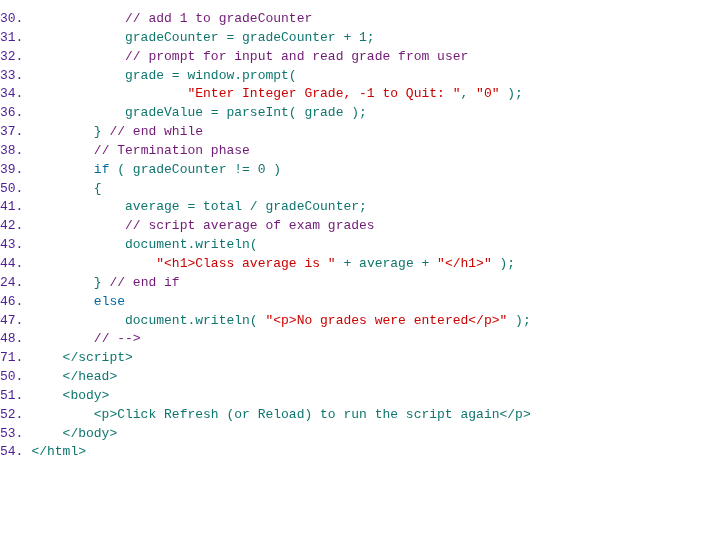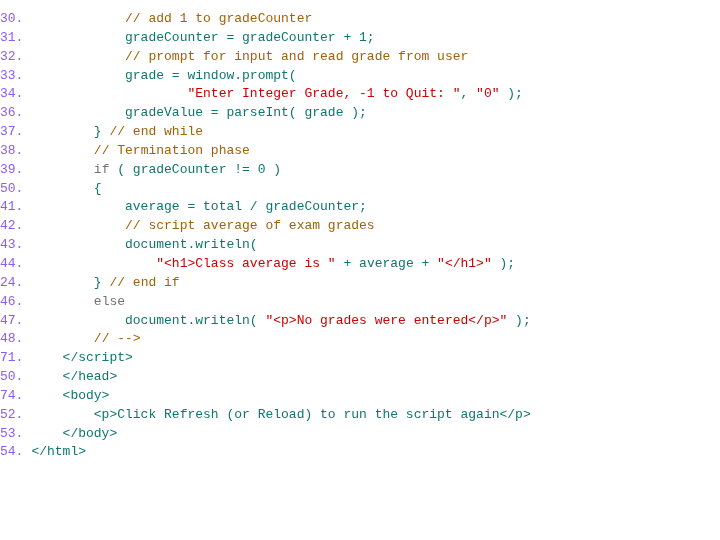--- a/index.html
+++ b/index.html
@@ -24,34 +24,34 @@
       line-height: 1.45;
     }
 
     .code-line {
       display: flex;
       flex-direction: row;
       white-space: pre;
     }
 
     .line-number {
-      color: #8b5cf6;
+      color: #4c1d95;
       min-width: 28px;
       text-align: center;
       padding-right: 8px;
       user-select: none;
     }
 
     .code-text {
       flex: 1;
     }
 
     .kw-black { color: #0f766e; }
-    .kw-green { color: #a16207; }
-    .kw-blue  { color: #737373; }
+    .kw-green { color: #701a75; }
+    .kw-blue  { color: #0369a1; }
     .kw-red   { color: #cc0000; }
   </style>
 </head>
 <body>
 
 <div class="code-container">
 <div class="code-line"><span class="line-number">30.</span><span class="code-text"><span class="kw-black">            </span><span class="kw-green">// add 1 to gradeCounter</span></span></div>
     <div class="code-line"><span class="line-number">31.</span><span class="code-text"><span class="kw-black">            gradeCounter = gradeCounter + 1;</span></span></div>
     <div class="code-line"><span class="line-number">32.</span><span class="code-text"><span class="kw-black">            </span><span class="kw-green">// prompt for input and read grade from user</span></span></div>
     <div class="code-line"><span class="line-number">33.</span><span class="code-text"><span class="kw-black">            grade = window.prompt(</span></span></div>
@@ -64,17 +64,17 @@
     <div class="code-line"><span class="line-number">41.</span><span class="code-text"><span class="kw-black">            average = total / gradeCounter;</span></span></div>
     <div class="code-line"><span class="line-number">42.</span><span class="code-text"><span class="kw-black">            </span><span class="kw-green">// script average of exam grades</span></span></div>
     <div class="code-line"><span class="line-number">43.</span><span class="code-text"><span class="kw-black">            document.writeln(</span></span></div>
     <div class="code-line"><span class="line-number">44.</span><span class="code-text"><span class="kw-black">                </span><span class="kw-red">"&lt;h1&gt;Class average is "</span><span class="kw-black"> + average + </span><span class="kw-red">"&lt;/h1&gt;"</span><span class="kw-black"> );</span></span></div>
     <div class="code-line"><span class="line-number">24.</span><span class="code-text"><span class="kw-black">        } </span><span class="kw-green">// end if</span></span></div>
     <div class="code-line"><span class="line-number">46.</span><span class="code-text"><span class="kw-black">        </span><span class="kw-blue">else</span></span></div>
     <div class="code-line"><span class="line-number">47.</span><span class="code-text"><span class="kw-black">            document.writeln( </span><span class="kw-red">"&lt;p&gt;No grades were entered&lt;/p&gt;"</span><span class="kw-black"> );</span></span></div>
     <div class="code-line"><span class="line-number">48.</span><span class="code-text"><span class="kw-black">        </span><span class="kw-green">// --&gt;</span></span></div>
     <div class="code-line"><span class="line-number">71.</span><span class="code-text"><span class="kw-black">    &lt;/script&gt;</span></span></div>
     <div class="code-line"><span class="line-number">50.</span><span class="code-text"><span class="kw-black">    &lt;/head&gt;</span></span></div>
-    <div class="code-line"><span class="line-number">74.</span><span class="code-text"><span class="kw-black">    &lt;body&gt;</span></span></div>
+    <div class="code-line"><span class="line-number">51.</span><span class="code-text"><span class="kw-black">    &lt;body&gt;</span></span></div>
     <div class="code-line"><span class="line-number">52.</span><span class="code-text"><span class="kw-black">        &lt;p&gt;Click Refresh (or Reload) to run the script again&lt;/p&gt;</span></span></div>
     <div class="code-line"><span class="line-number">53.</span><span class="code-text"><span class="kw-black">    &lt;/body&gt;</span></span></div>
     <div class="code-line"><span class="line-number">54.</span><span class="code-text"><span class="kw-black">&lt;/html&gt;</span></span></div>
   </div>
 
 </body></html>

